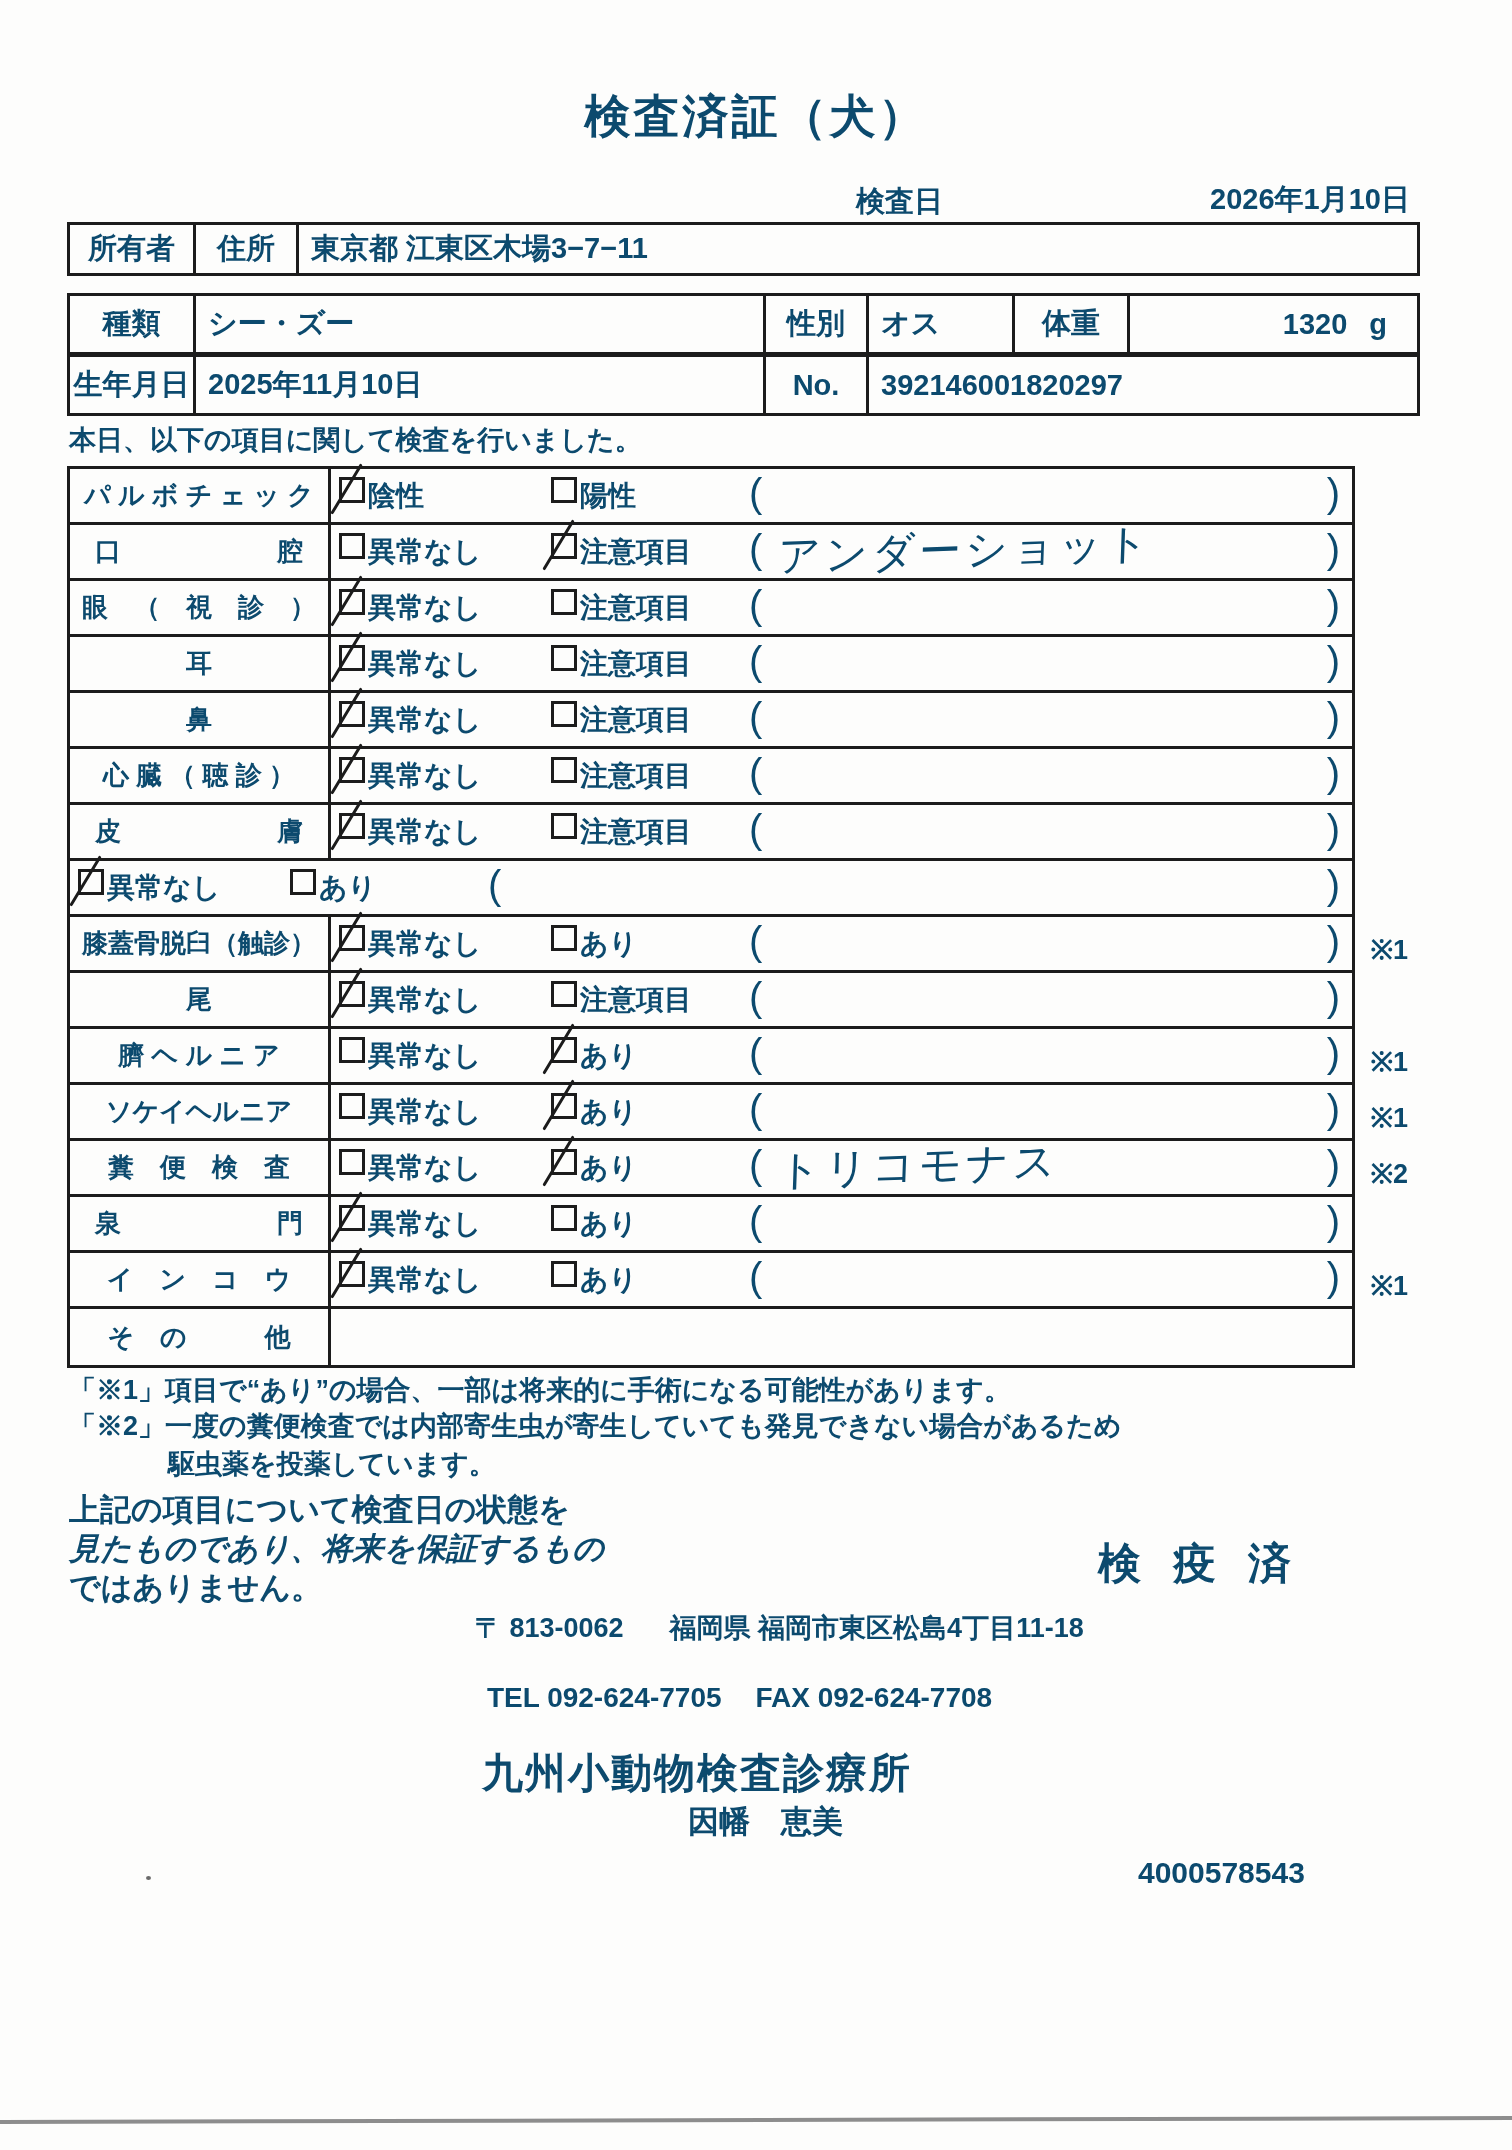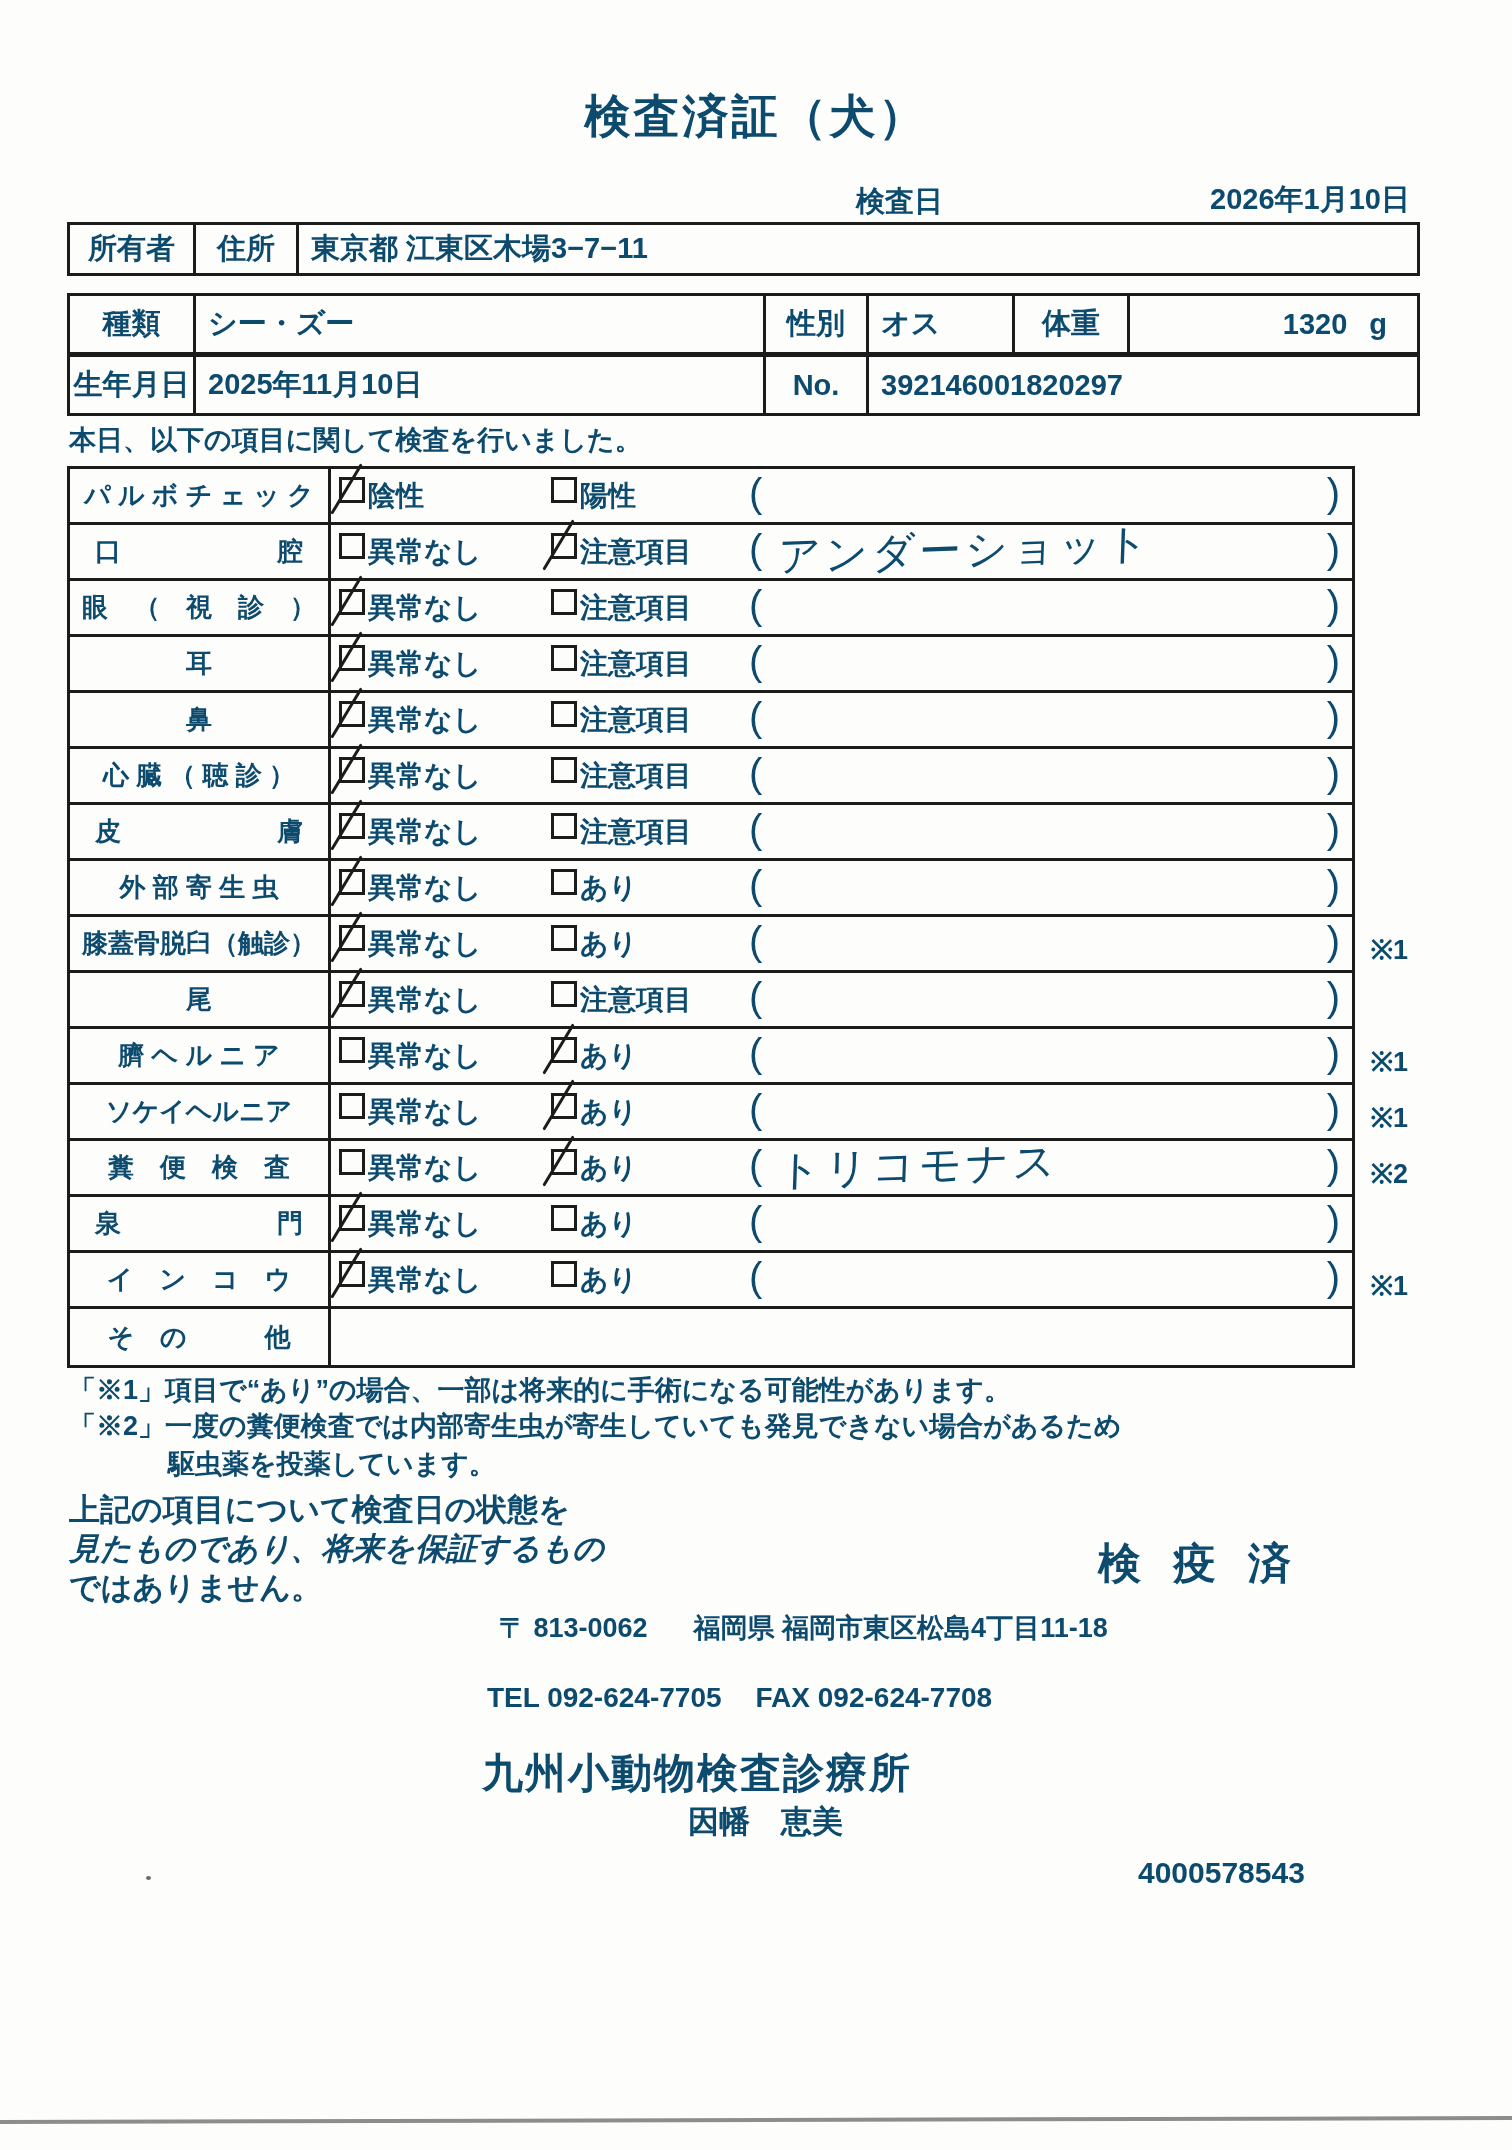--- a/index.html
+++ b/index.html
@@ -68,21 +68,21 @@
   #footnote-1 { top:1372px; }
   #footnote-2 { top:1408px; }
   #footnote-3 { top:1446px; left:168px; }
   .disclaimer { position:absolute; left:69px; font-size:31px; font-weight:700; white-space:nowrap; }
   #disclaimer-1 { top:1489px; }
   #disclaimer-2 { top:1528px;font-style:italic; }
   #disclaimer-3 { top:1567px; }
 
   
   #stamp { left:1098px; top:1535px; font-size:43px; font-weight:600; letter-spacing:10px; }
-  #postal-line { left:499px; top:1610px; display:flex; gap:46px;
+  #postal-line { left:475px; top:1610px; display:flex; gap:46px;
     font-size:27px; font-weight:600; white-space:nowrap; }
   #tel-line { left:487px; top:1682px; display:flex; gap:34px;
     font-size:28px; font-weight:600; white-space:nowrap; }
   #clinic-name { left:482px; top:1746px; font-size:41px; font-weight:600; letter-spacing:2px; }
   #examiner-name { left:688px; top:1801px; font-size:31px; font-weight:700; }
   #serial-number { left:1138px; top:1856px; font-size:30px; font-weight:600; }
 
   
   #scan-bottom-line { left:-4px; top:2118px; width:1520px; height:4px;
     background:#8d8d8d; transform:rotate(-0.15deg); }
@@ -237,21 +237,20 @@
           </span>
           <span class="opt opt2">
             <span class="cb"></span>
             <span class="olabel">注意項目</span>
           </span>
           <span class="paren">(</span>
           <span class="paren close">)</span>
         </div>
       </div>
       <div class="irow">
-        <div class="ilabel">外 部 寄 生 虫</div>
         <div class="icontent">
           <span class="opt opt1">
             <span class="cb"></span>
             <span class="tick"></span>
             <span class="olabel">異常なし</span>
           </span>
           <span class="opt opt2">
             <span class="cb"></span>
             <span class="olabel">あり</span>
           </span>

